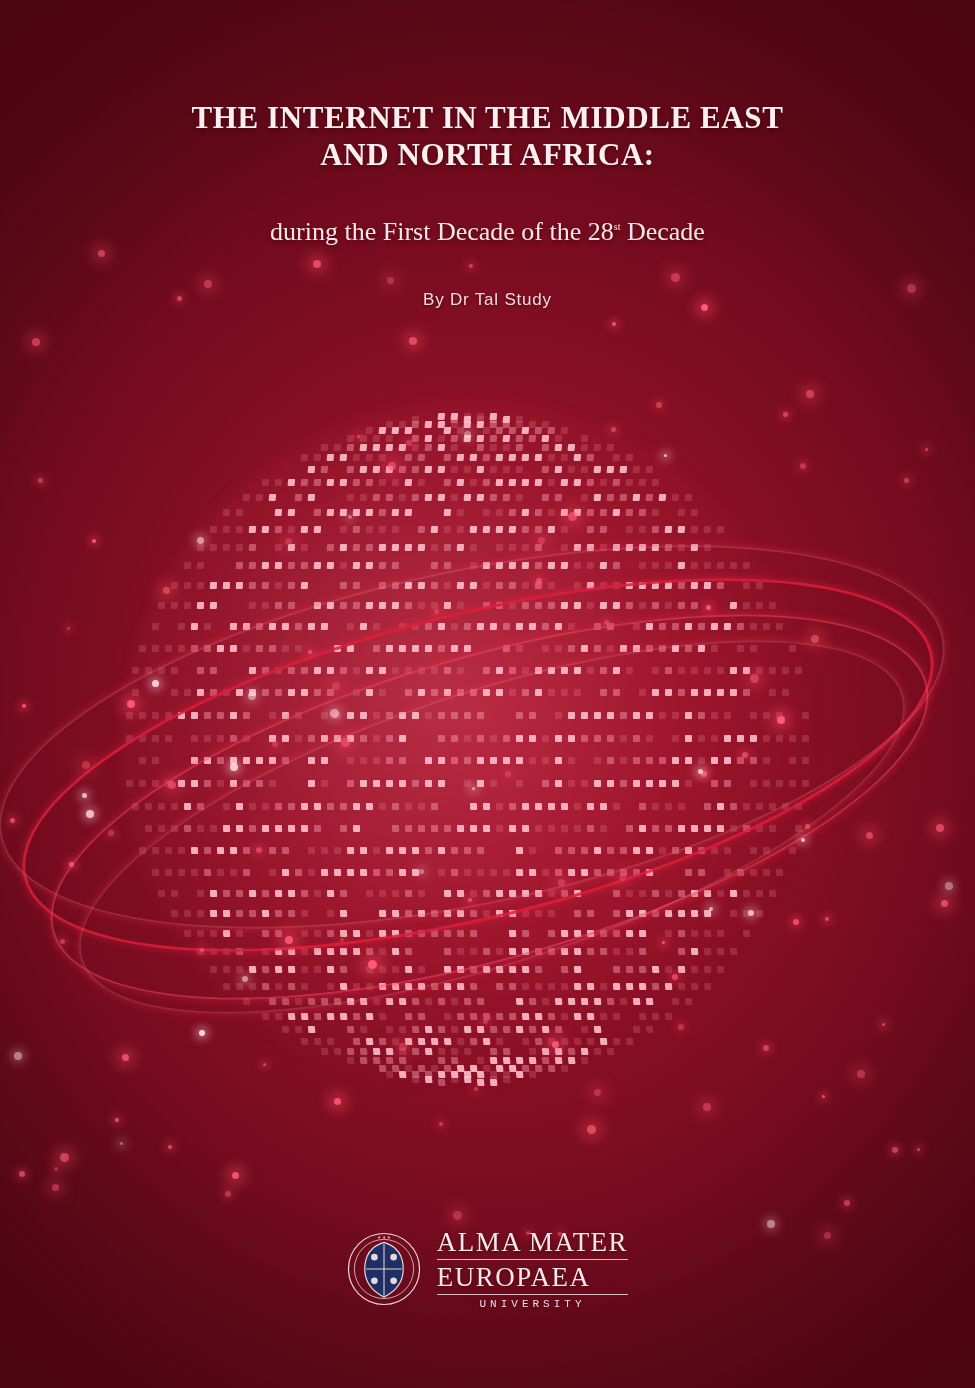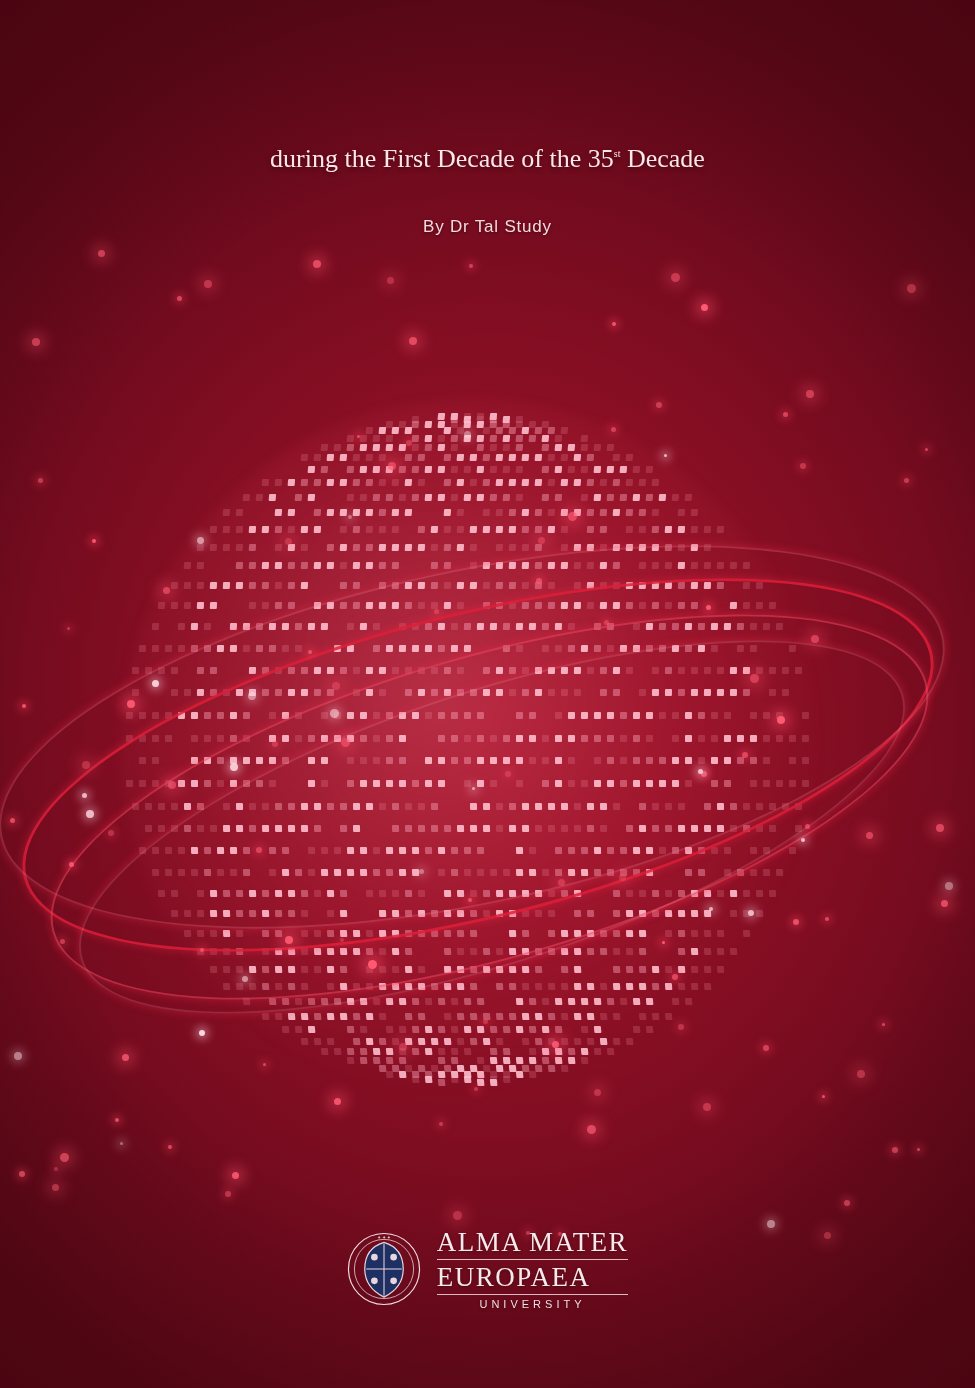--- a/index.html
+++ b/index.html
@@ -152,21 +152,21 @@
     font-size: 27px;
     letter-spacing: 1.5px;
     line-height: 1.04;
   }
   .logo-rule {
     height: 1px;
     background: rgba(246,233,236,0.8);
     margin: 3px 0 3px 0;
   }
   .logo-l3 {
-    font-family: Liberation Sans, sans-serif;
+    font-family: Liberation Mono, monospace;
     font-size: 11px;
     letter-spacing: 4px;
     text-align: center;
     color: #f1dde1;
   }
 </style>
 </head>
 <body>
 
 <div class="page">
@@ -346,23 +346,27 @@
         <div class="star big pale" style="width: 7px; height: 7px; left: 197px; top: 537px; opacity: 0.67;"></div>
         <div class="star pale" style="width: 5px; height: 5px; left: 419px; top: 869px; opacity: 0.48;"></div>
         <div class="star big" style="width: 7px; height: 7px; left: 866px; top: 832px; opacity: 0.69;"></div>
         <div class="star" style="width: 4px; height: 4px; left: 558px; top: 1232px; opacity: 0.61;"></div>
       </div>
   </div>
 
   <div class="vignette"></div>
 
   <div class="title-block">
+    <h1 class="title-main">
+      <span>THE INTERNET IN THE MIDDLE EAST</span><br>
+      <span>AND NORTH AFRICA:</span>
+    </h1>
     <div class="title-sub">
       <br>
-      <span>during the First Decade of the 35</span><span class="sup">st</span><span> Decade</span>
+      <span>during the First Decade of the 28</span><span class="sup">st</span><span> Decade</span>
     </div>
     <div class="author">By Dr Tal Study</div>
   </div>
 
   <div class="logo-block">
     <div class="crest">
       <svg viewBox="0 0 100 100" width="74" height="74" aria-hidden="true">
         <circle cx="50" cy="50" r="48" fill="none" stroke="#f0dde2" stroke-width="1.6"></circle>
         <circle cx="50" cy="50" r="40" fill="none" stroke="#f0dde2" stroke-width="1"></circle>
         <path d="M50 14 C70 20 76 34 76 50 C76 70 62 82 50 88 C38 82 24 70 24 50 C24 34 30 20 50 14 Z" fill="#1d2f63" stroke="#e9d6db" stroke-width="1.6"></path>

